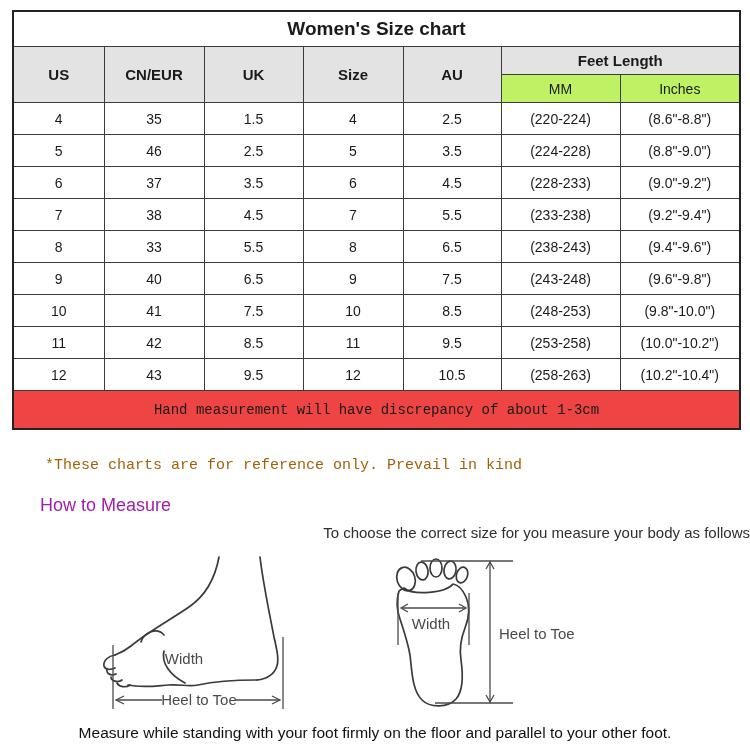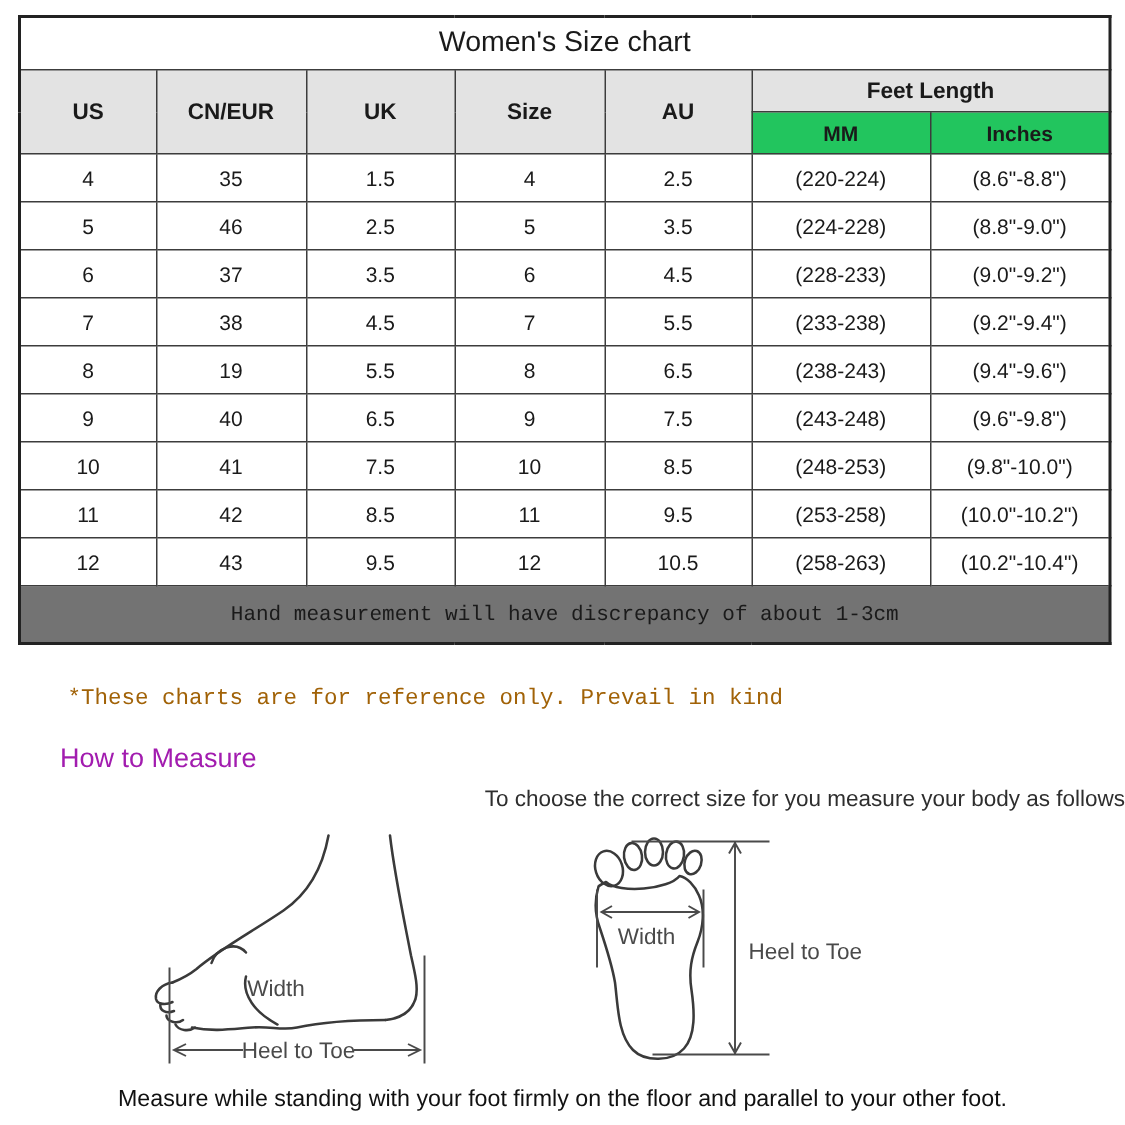--- a/index.html
+++ b/index.html
@@ -11,30 +11,30 @@
   
   .size-table{
     border-collapse:collapse;table-layout:fixed;
     width:727px;margin:10px 0 0 12px;
     border:2px solid #222222;background:#ffffff;
   }
   .size-table th,.size-table td{
     border:1px solid #3c3c3c;text-align:center;vertical-align:middle;padding:0;
   }
   .chart-title{
-    height:34px;font-size:19px;font-weight:normal;background:#ffffff;
+    height:34px;font-size:19px;font-weight:bold;background:#ffffff;
     border-bottom:2px solid #222222;
   }
   .col-head{background:#e3e3e3;font-size:15px;font-weight:bold;}
   .feet-head{height:27px;margin-left:27px;}
-  .sub-head{background:#22c55e;font-size:14px;font-weight:bold;height:27px;}
+  .sub-head{background:#bef264;font-size:14px;font-weight:normal;height:27px;}
   .size-table tbody td{font-size:14px;height:31px;background:#ffffff;}
   .footnote-cell{
     height:37px;font-family:"Liberation Mono","DejaVu Sans Mono",monospace;
-    font-size:14px;background:#737373;
+    font-size:14px;background:#ef4444;
   }
   
   .reference-note{
     margin:27px 0 0 45px;
     font-family:"Liberation Mono","DejaVu Sans Mono",monospace;
     font-size:15px;color:#a16207;white-space:nowrap;
   }
   .how-title{margin:21px 0 0 40px;font-size:18px;font-weight:400;color:#a21caf;}
   .how-sub{margin:8px 0 0 40px;font-size:15px;color:#2e2e2e;text-align:right;}
   
@@ -110,21 +110,21 @@
         <td>7</td>
         <td>38</td>
         <td>4.5</td>
         <td>7</td>
         <td>5.5</td>
         <td>(233-238)</td>
         <td>(9.2"-9.4")</td>
       </tr>
       <tr>
         <td>8</td>
-        <td>19</td>
+        <td>33</td>
         <td>5.5</td>
         <td>8</td>
         <td>6.5</td>
         <td>(238-243)</td>
         <td>(9.4"-9.6")</td>
       </tr>
       <tr>
         <td>9</td>
         <td>40</td>
         <td>6.5</td>

